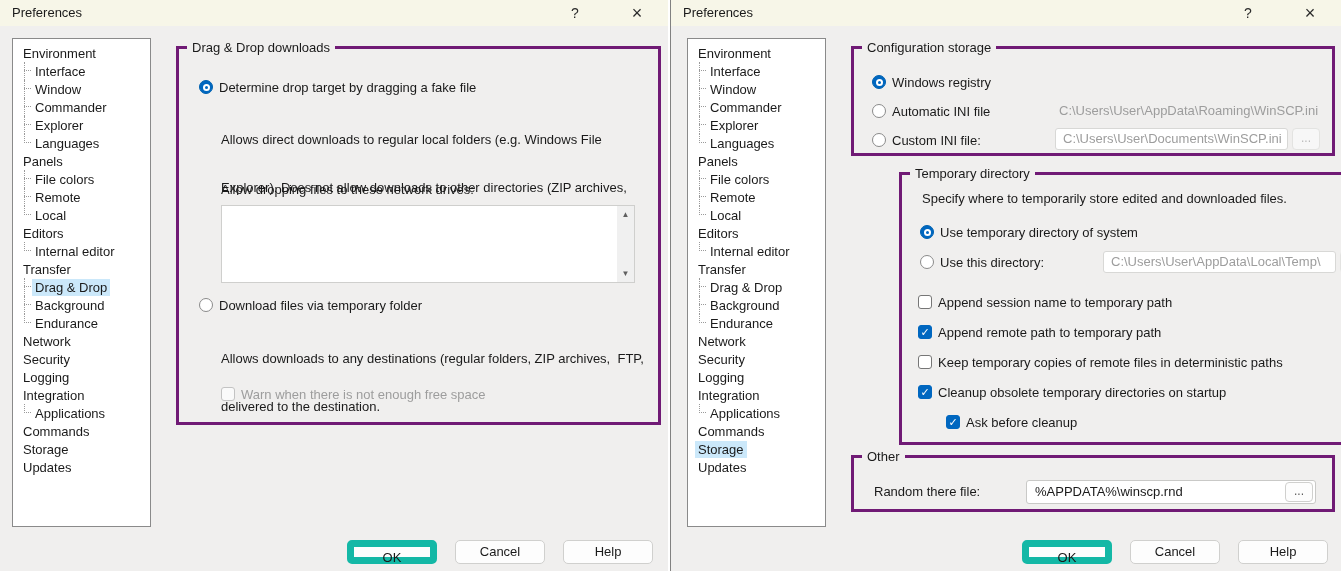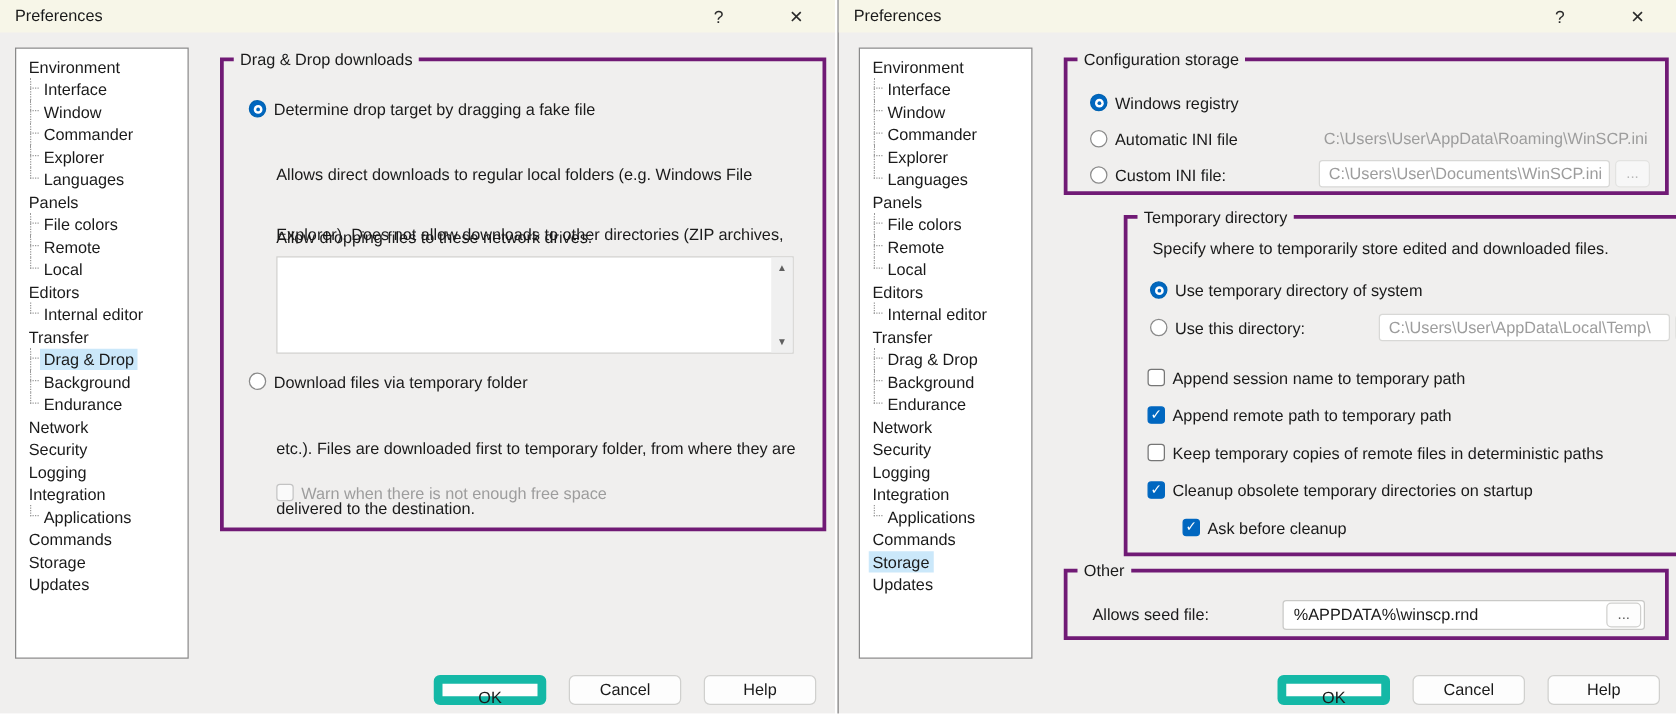--- a/index.html
+++ b/index.html
@@ -233,21 +233,21 @@
           <div class="scroll-arrow down">▼</div>
         </div>
       </div>
 
       <div class="row" style="left:20px; top:248px;">
         <span class="radio"></span>
         <span class="lbl">Download files via temporary folder</span>
       </div>
 
       <div class="desc" style="left:42px; top:270px;">
-        <div>etc.). Files are downloaded first to temporary folder, from where they are</div>
+        <div>Allows downloads to any destinations (regular folders, ZIP archives,  FTP,</div>
         <div>delivered to the destination.</div>
       </div>
 
       <div class="row" style="left:42px; top:337px;">
         <span class="checkbox disabled"></span>
         <span class="lbl gray">Warn when there is not enough free space</span>
       </div>
     </div>
 
     <div class="btn default" style="left:347px;">OK</div>
@@ -449,21 +449,21 @@
         <span class="lbl">Cleanup obsolete temporary directories on startup</span>
       </div>
       <div class="row" style="left:44px; top:239px;">
         <span class="checkbox on">✓</span>
         <span class="lbl">Ask before cleanup</span>
       </div>
     </div>
 
     <div class="groupbox" style="left:180px; top:455px; width:484px; height:57px;">
       <span class="gb-title">Other</span>
-      <div class="static" style="left:20px; top:26px;">Allows seed file:</div>
+      <div class="static" style="left:20px; top:26px;">Random there file:</div>
       <div class="seedbox" style="left:172px; top:22px; width:290px;">
         <span class="value">%APPDATA%\winscp.rnd</span>
         <span class="browse-btn">...</span>
       </div>
     </div>
 
     <div class="btn default" style="left:351px;">OK</div>
     <div class="btn" style="left:459px;">Cancel</div>
     <div class="btn" style="left:567px;">Help</div>
   </div>

